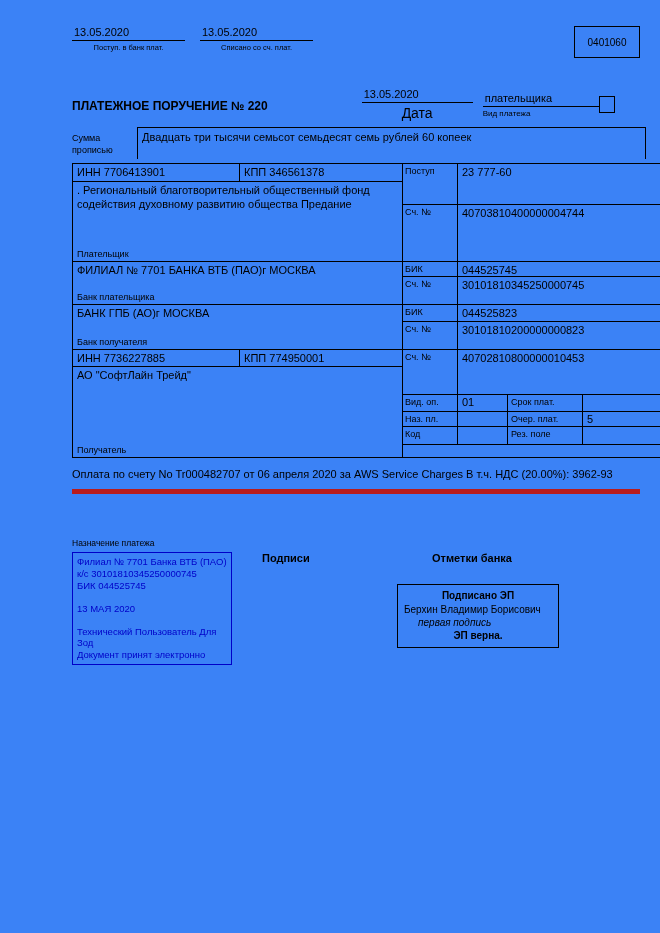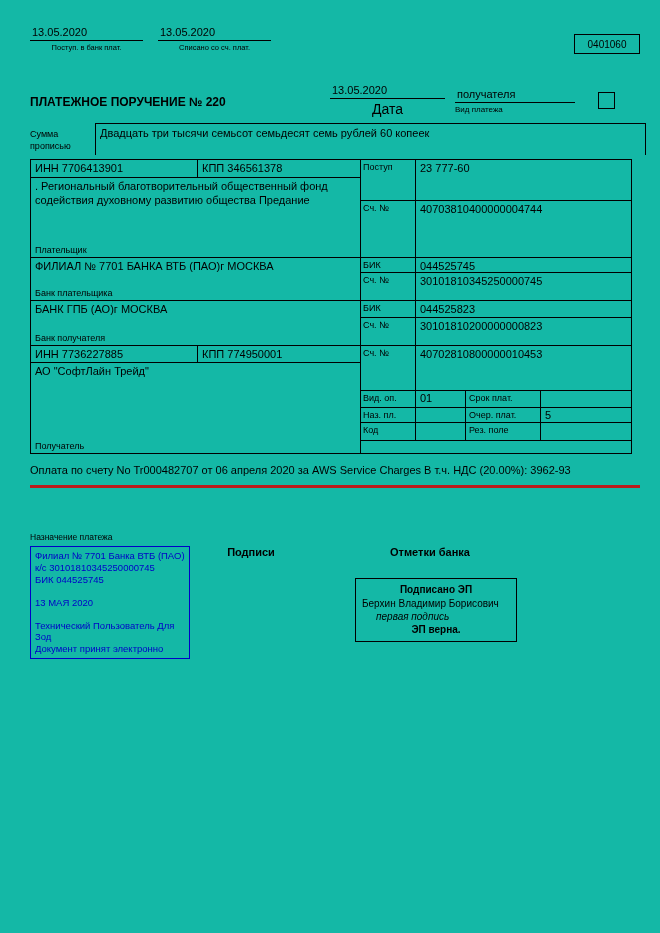--- a/index.html
+++ b/index.html
@@ -1,27 +1,27 @@
 <!DOCTYPE html>
 <html><head>
 <meta charset="utf-8">
 <style>
   * { margin:0; padding:0; box-sizing:border-box; }
   html,body { background:#fff; }
   body { font-family:"Liberation Sans", sans-serif; color:#000; }
-  .page { position:relative; width:660px; height:933px; background:#14b8a6; overflow:hidden; }
+  .page { position:relative; width:660px; height:933px; background:#3b82f6; overflow:hidden;padding-left:42px; }
 
   
   .top-row { display:flex; align-items:flex-start; padding:26px 20px 0 30px; }
   .date-col { width:113px; }
   .date-col .val { font-size:11px; padding:0 0 2px 2px; border-bottom:1px solid #000; }
   .date-col .lbl { font-size:7.5px; text-align:center; padding-top:2px; }
   .date-col + .date-col { margin-left:15px; }
-  .form-code { margin-left:auto; border:1px solid #000; width:66px; height:20px;
-               font-size:10px; display:flex; align-items:center; justify-content:center;margin-top:8px; }
+  .form-code { margin-left:auto; border:1px solid #000; width:66px; height:32px;
+               font-size:10px; display:flex; align-items:center; justify-content:center; }
 
   
   .title-row { display:flex; align-items:center; margin:30px 20px 0 30px; }
   .doc-title { font-size:12px; font-weight:bold; width:300px; padding-top:3px; }
   .t-date { width:115px; }
   .t-date .val { font-size:11px; padding:0 0 2px 2px; border-bottom:1px solid #000; }
   .t-date .lbl { font-size:14px; text-align:center; padding-top:2px; }
   .t-kind { width:120px; margin-left:10px; }
   .t-kind .val { font-size:11px; padding:0 0 2px 2px; border-bottom:1px solid #000; }
   .t-kind .lbl { font-size:8px; padding-top:2px; }
@@ -50,29 +50,29 @@
   .rlbl { width:55px; border-right:1px solid #000; font-size:9px; padding:3px 2px 1px; line-height:1.1; }
   .rval { flex:1; font-size:11px; padding:2px 4px; line-height:1.15; }
   .g2 { width:50px; border-right:1px solid #000; font-size:11px; padding:1px 4px; }
   .g3 { width:75px; border-right:1px solid #000; font-size:9px; padding:3px 3px 1px; line-height:1.1; }
   .g4 { flex:1; font-size:11px; padding:1px 4px; }
   .h18{height:18px} .h80{height:80px} .h43{height:43px} .h45{height:45px}
   .h17{height:17px} .h90{height:90px} .h41{height:41px} .h57{height:57px}
   .h15{height:15px} .h28{height:28px} .h12{height:12px}
 
   
-  .purpose { margin:10px 20px 0 30px; font-size:11px; padding:0 0 9px 0; border-bottom:3px solid #b91c1c; }
+  .purpose { margin:10px 20px 0 30px; font-size:11px; padding:0 0 9px 0; border-bottom:5px solid #b91c1c; }
   .naz-label { margin:44px 0 0 30px; font-size:8.5px; }
 
   
   .footer { display:flex; align-items:flex-start; margin:4px 20px 0 30px; }
   .blue-stamp { width:160px; border:1px solid #0000c8; color:#0000c8;
                 font-size:9.5px; line-height:1.25; padding:3px 4px; }
   .bs-gap { margin-top:11px; }
-  .signatures-label { font-weight:bold; font-size:11px; margin-left:30px; width:62px;text-align:center; }
+  .signatures-label { font-weight:bold; font-size:11px; margin-left:30px; width:62px; }
   .marks-col { margin-left:73px; }
   .marks-label { font-weight:bold; font-size:11px; margin-left:35px; }
   .sig-box { border:1px solid #000; width:162px; margin-top:20px; padding:4px 6px 5px; font-size:10px; line-height:1.3; }
   .sig-title { font-weight:bold; text-align:center; }
   .sig-name { margin-top:1px; }
   .sig-kind { font-style:italic; margin-left:14px; }
   .sig-valid { font-weight:bold; text-align:center; }
 </style>
 </head>
 <body>
@@ -91,21 +91,21 @@
     <div class="form-code">0401060</div>
   </div>
 
   <div class="title-row">
     <div class="doc-title">ПЛАТЕЖНОЕ ПОРУЧЕНИЕ № 220</div>
     <div class="t-date">
       <div class="val">13.05.2020</div>
       <div class="lbl">Дата</div>
     </div>
     <div class="t-kind">
-      <div class="val">получателя</div>
+      <div class="val">плательщика</div>
       <div class="lbl">Вид платежа</div>
     </div>
     <div class="check-box"></div>
   </div>
 
   <div class="words-row">
     <div class="words-label">Сумма прописью</div>
     <div class="words-cell">Двадцать три тысячи семьсот семьдесят семь рублей 60 копеек</div>
   </div>
 

